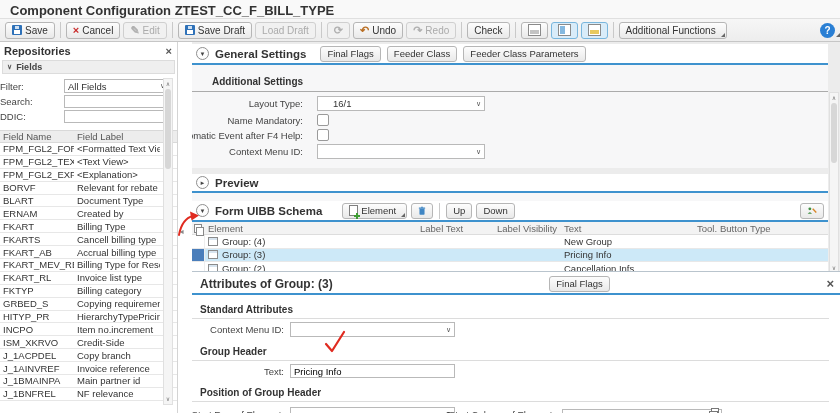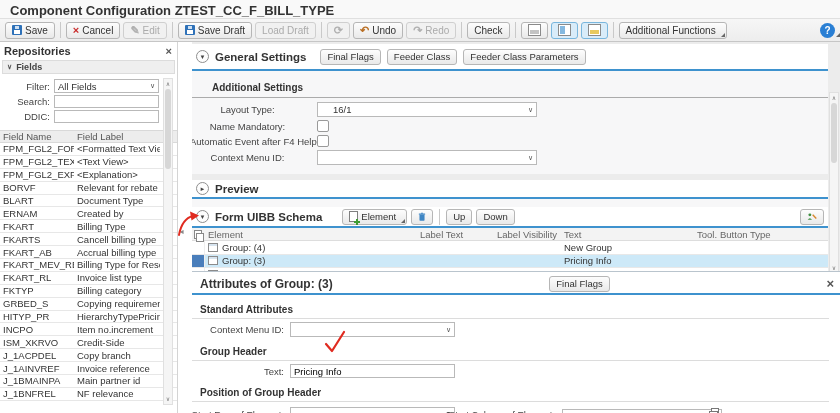--- a/index.html
+++ b/index.html
@@ -40,21 +40,21 @@
   .right-region { flex:1; position:relative; background:#ececec; overflow:hidden; }
 
   
   .lp-head { height:18px; display:flex; align-items:center; padding:0 5px 0 4px; font-weight:bold; font-size:11px; }
   .xbtn { margin-left:auto; font-size:11px; font-weight:bold; color:#555; line-height:11px; }
   .lp-bar { height:14px; background:#efefef; border:1px solid #dcdcdc; margin:0 2px; display:flex;
             align-items:center; gap:4px; padding:0 4px; font-weight:bold; font-size:9px; color:#444; }
   .lp-bar .chev { font-size:7px; color:#555; }
   .lp-form { padding:3px 0 2px 0; }
   .lp-row { display:flex; align-items:center; margin:2px 0; }
-  .lp-label { width:50px; text-align:right; margin-right:4px; color:#444; }
+  .lp-label { width:50px; text-align:left; margin-right:14px; color:#444; }
   .lp-input { width:105px; height:13px; border:1px solid #b9b9b9; background:#fff; font-size:9.5px; padding:0 2px;
               font-family:"Liberation Sans",sans-serif; }
   .dd { border:1px solid #b9b9b9; background:#fff; height:14px; display:flex; align-items:center; padding:0 3px; }
   .dd .arrow { margin-left:auto; font-size:7px; color:#555; }
   .dd-filter { width:105px; }
   .lp-table { margin-top:3px; }
   .lp-th { display:flex; height:13px; background:#ededed; border-top:1px solid #d9d9d9; border-bottom:1px solid #d9d9d9;
            color:#555; align-items:center; }
   .lp-c1 { width:74px; padding-left:3px; overflow:hidden; white-space:nowrap; }
   .lp-c2 { width:86px; padding-left:3px; overflow:hidden; white-space:nowrap; }
@@ -69,28 +69,28 @@
 
   
   .sec-head { display:flex; align-items:center; gap:6px; padding-left:4px; background:#fff;
               border-bottom:2px solid #3e92ce; margin-right:12px; }
   .sec-title { font-weight:bold; font-size:11.5px; color:#333; }
   .sec-icon { width:13px; height:13px; border:1px solid #8f8f8f; border-radius:50%; background:#fdfdfd;
               color:#444; font-size:6px; display:flex; align-items:center; justify-content:center; flex:none; }
   .sbtn { height:16px; display:inline-flex; align-items:center; gap:3px; padding:0 6px;
           background:linear-gradient(#fdfdfd,#e9e9e9); border:1px solid #b6b6b6; border-radius:3px;
           font-size:9.5px; color:#333; position:relative; }
-  .gs-head { height:27px; }
+  .gs-head { height:21px; }
   .gs-content { background:#f7f7f8; margin-right:12px; padding:4px 0 6px 0; }
   .group-rule { border-bottom:1px solid #ababab; padding-bottom:2px; margin:2px 0 4px 0; }
   .group-rule span { margin-left:20px; font-weight:bold; font-size:10px; }
   .gs-row { display:flex; align-items:center; margin:3px 0; }
-  .gs-label { width:111px; display:flex; justify-content:center; margin-right:14px; color:#444; font-size:9.5px; }
+  .gs-label { width:111px; display:flex; justify-content:flex-end; margin-right:14px; color:#444; font-size:9.5px; }
   .gs-label span { white-space:nowrap; }
-  .dd-gs { width:220px; height:15px; font-size:9.5px;padding-left:15px; }
+  .dd-gs { width:168px; height:15px; font-size:9.5px;padding-left:15px; }
   .cb { width:12px; height:12px; border:1px solid #9a9a9a; background:#fff; border-radius:2px; }
   .gap6 { height:6px; }
   .prev-head { height:19px; }
   .strip { height:8px; background:#f7f7f8; margin-right:12px; }
 
   .uibb-head { height:21px; }
   .schema-toolbar { display:flex; align-items:center; gap:4px; margin-left:14px; }
   .ico-sheet { width:9px; height:11px; border:1px solid #7f7f7f; background:#fff; position:relative; }
   .ico-sheet::before { content:""; position:absolute; right:-3px; bottom:-2px; width:6px; height:2px; background:#3f9c35; top:auto; }
   .ico-sheet::after  { content:""; position:absolute; right:-1px; bottom:-4px; width:2px; height:6px; background:#3f9c35; }

